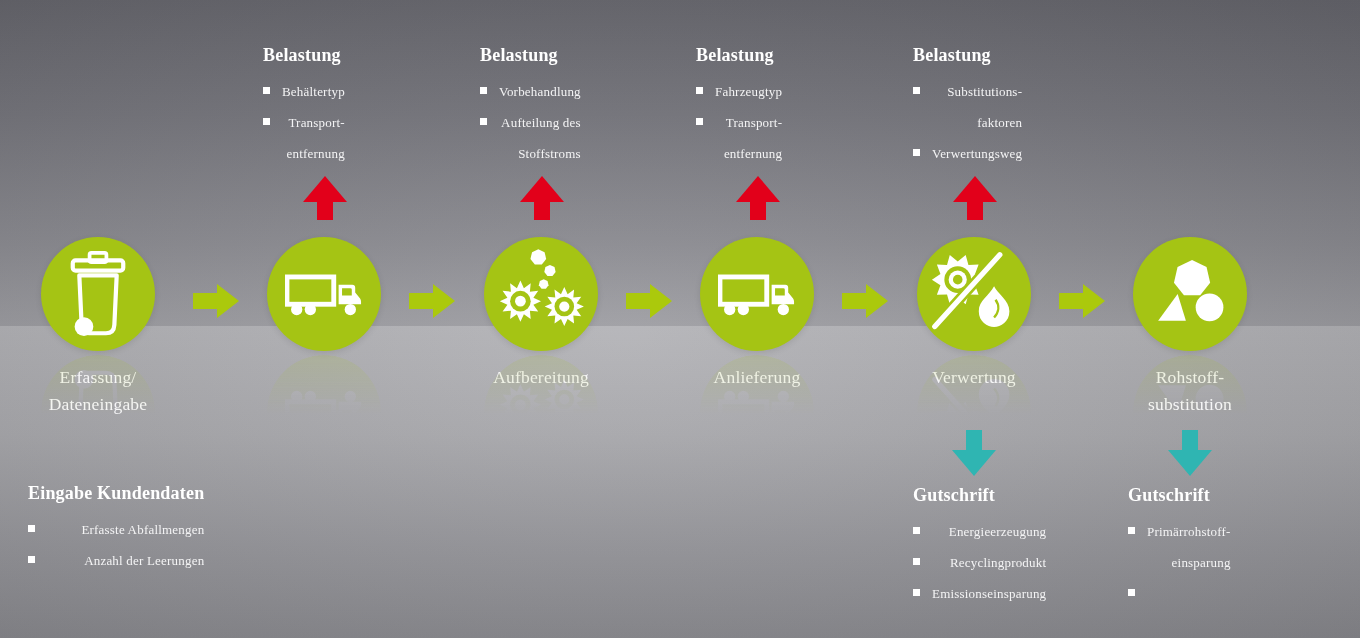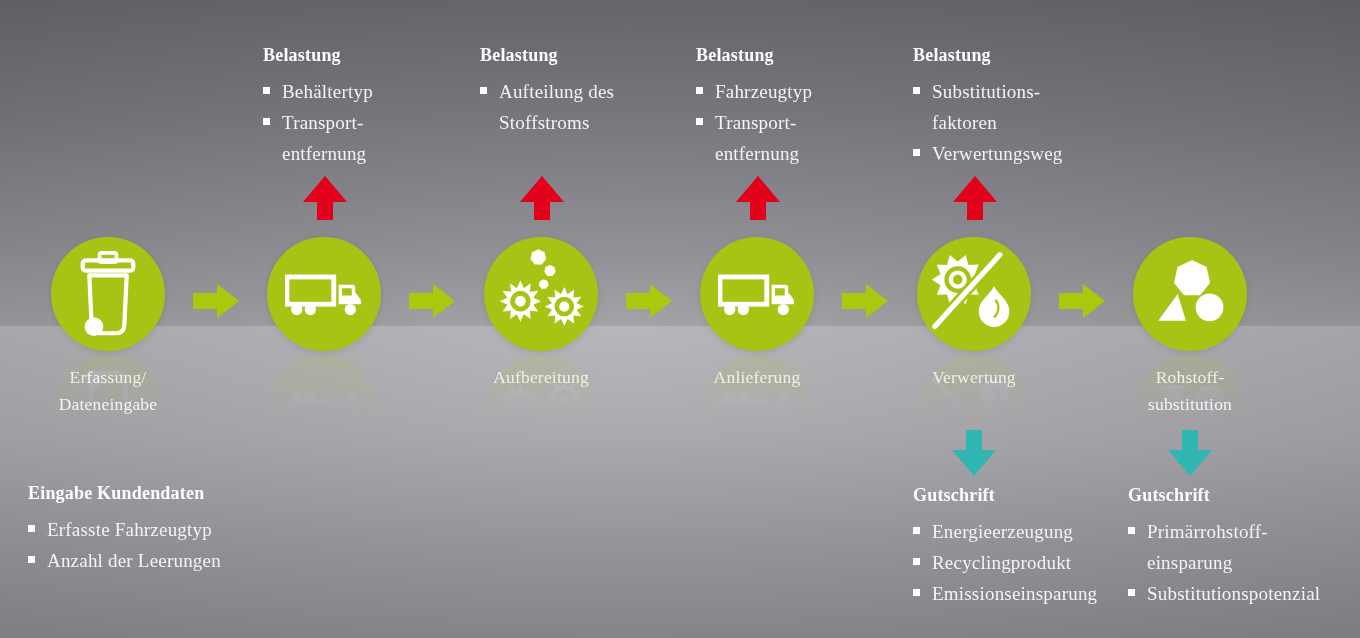--- a/index.html
+++ b/index.html
@@ -19,22 +19,22 @@
     background:linear-gradient(to bottom, #b2b2b6 0%, #a9a9ad 35%, #97979c 70%, #8a8a8f 100%);
   }
   .bg.sheen {
     top:0; height:638px;
     background:radial-gradient(ellipse 1000px 520px at 46% 52%, rgba(255,255,255,0.07), rgba(0,0,0,0.10) 95%);
   }
 
   
   .note { position:absolute; color:#fff; }
   .note-title { font-size:18px; font-weight:bold; line-height:22px; margin-bottom:10px; letter-spacing:0.2px; }
-  .note-item { position:relative; padding-left:19px; font-size:19px; line-height:31px;
-               color:#f4f4f5; white-space:pre-line; letter-spacing:0.2px; }
+  .note-item { position:relative; padding-left:19px; font-size:13px; line-height:31px;
+               color:#f4f4f5; white-space:pre-line; letter-spacing:0.2px;text-align:right; }
   .note-item .sq { position:absolute; left:0; top:11px; width:7px; height:7px; background:#fff; }
 
   
   .arrow { position:absolute; }
   .arrow span { position:absolute; display:block; }
   .arrow-up { width:44px; height:44px; }
   .arrow-up .head { top:0; left:0; width:0; height:0;
       border-left:22px solid transparent; border-right:22px solid transparent;
       border-bottom:26px solid var(--red); }
   .arrow-up .stem { top:26px; left:14px; width:16px; height:18px; background:var(--red); }
@@ -72,20 +72,21 @@
   <div class="bg sheen"></div>
 
   <div class="note" style="left:263px; top:44px;">
     <div class="note-title">Belastung</div>
     <div class="note-item"><span class="sq"></span><span>Behältertyp</span></div>
     <div class="note-item"><span class="sq"></span><span>Transport-
 entfernung</span></div>
   </div>
   <div class="note" style="left:480px; top:44px;">
     <div class="note-title">Belastung</div>
+    <div class="note-item"><span class="sq"></span><span>Vorbehandlung</span></div>
     <div class="note-item"><span class="sq"></span><span>Aufteilung des
 Stoffstroms</span></div>
   </div>
   <div class="note" style="left:696px; top:44px;">
     <div class="note-title">Belastung</div>
     <div class="note-item"><span class="sq"></span><span>Fahrzeugtyp</span></div>
     <div class="note-item"><span class="sq"></span><span>Transport-
 entfernung</span></div>
   </div>
   <div class="note" style="left:913px; top:44px;">
@@ -105,21 +106,21 @@
     </div>
   <div class="arrow arrow-up" style="left:736px; top:176px;">
       <span class="head"></span>
       <span class="stem"></span>
     </div>
   <div class="arrow arrow-up" style="left:953px; top:176px;">
       <span class="head"></span>
       <span class="stem"></span>
     </div>
 
-  <div class="step" style="left:51px;">
+  <div class="step" style="left:41px;">
     <div class="step-icon">
       <svg viewBox="-34 -46 68 92" width="64" height="86">
         <rect x="-9" y="-44" width="18" height="10" rx="2" fill="none" stroke="var(--white)" stroke-width="4"></rect>
         <rect x="-27" y="-36" width="54" height="11" rx="3" fill="none" stroke="var(--white)" stroke-width="4.5"></rect>
         <path d="M -20 -20 L 20 -20 L 17.5 33 Q 17 42 8.5 42 L -9.5 42 Q -17.2 42 -17.5 33 Z" fill="none" stroke="var(--white)" stroke-width="4.5" stroke-linejoin="round"></path>
         <circle cx="-15" cy="35" r="10" fill="var(--white)"></circle>
       </svg>
     </div>
     <div class="step-label">Erfassung/
 Dateneingabe</div>
@@ -306,22 +307,22 @@
   <div class="note" style="left:913px; top:484px;">
     <div class="note-title">Gutschrift</div>
     <div class="note-item"><span class="sq"></span><span>Energieerzeugung</span></div>
     <div class="note-item"><span class="sq"></span><span>Recyclingprodukt</span></div>
     <div class="note-item"><span class="sq"></span><span>Emissionseinsparung</span></div>
   </div>
   <div class="note" style="left:1128px; top:484px;">
     <div class="note-title">Gutschrift</div>
     <div class="note-item"><span class="sq"></span><span>Primärrohstoff-
 einsparung</span></div>
-    <div class="note-item"><span class="sq"></span><span>Substitutionspotenzial</span></div>
+    <div class="note-item"><span class="sq"></span></div>
   </div>
 
   <div class="note" style="left:28px; top:482px;">
     <div class="note-title">Eingabe Kundendaten</div>
     <div class="note-item"><span class="sq"></span></div>
-    <div class="note-item"><span class="sq"></span><span>Erfasste Fahrzeugtyp</span></div>
+    <div class="note-item"><span class="sq"></span><span>Erfasste Abfallmengen</span></div>
     <div class="note-item"><span class="sq"></span><span>Anzahl der Leerungen</span></div>
   </div>
 </div>
 
 </body></html>

